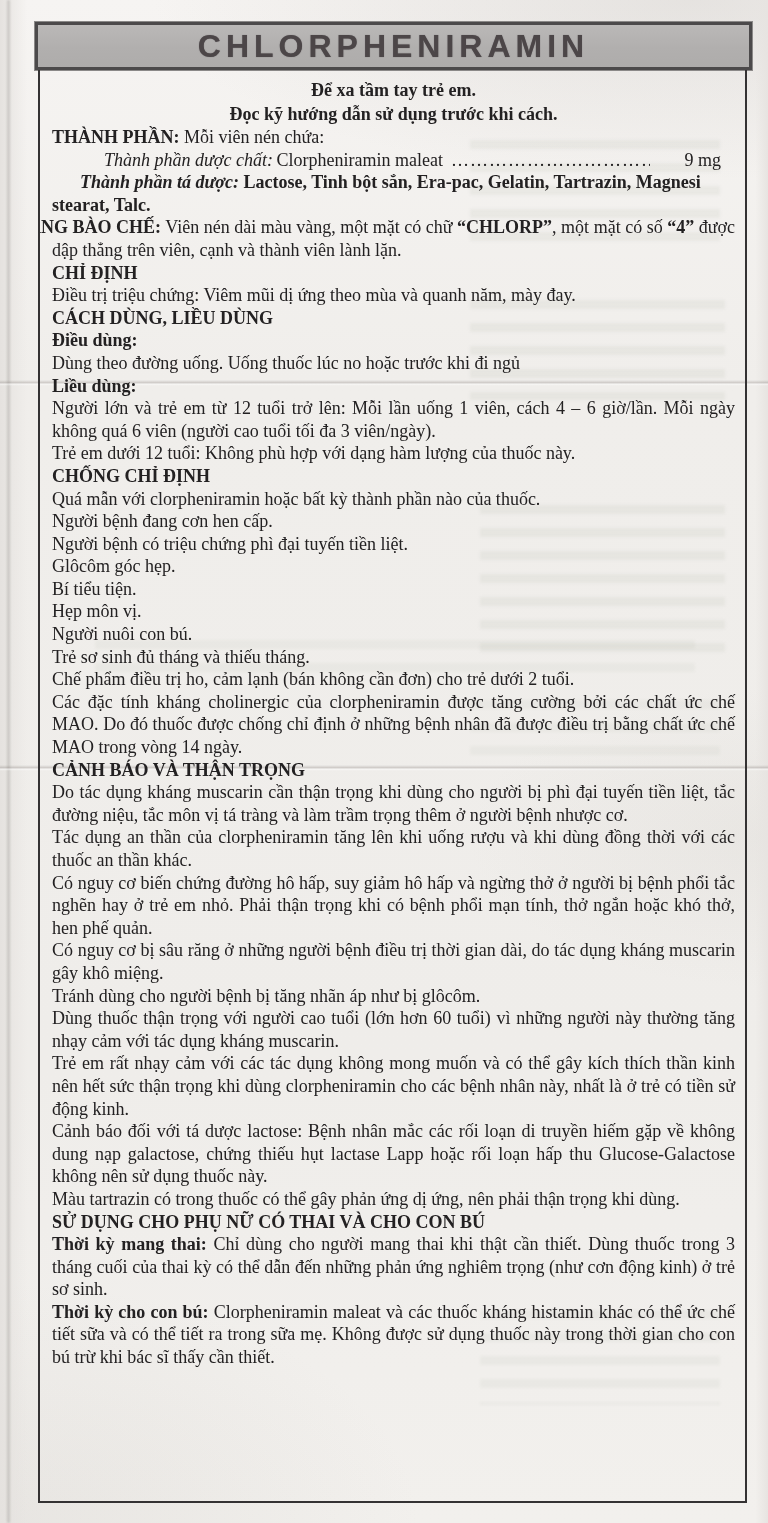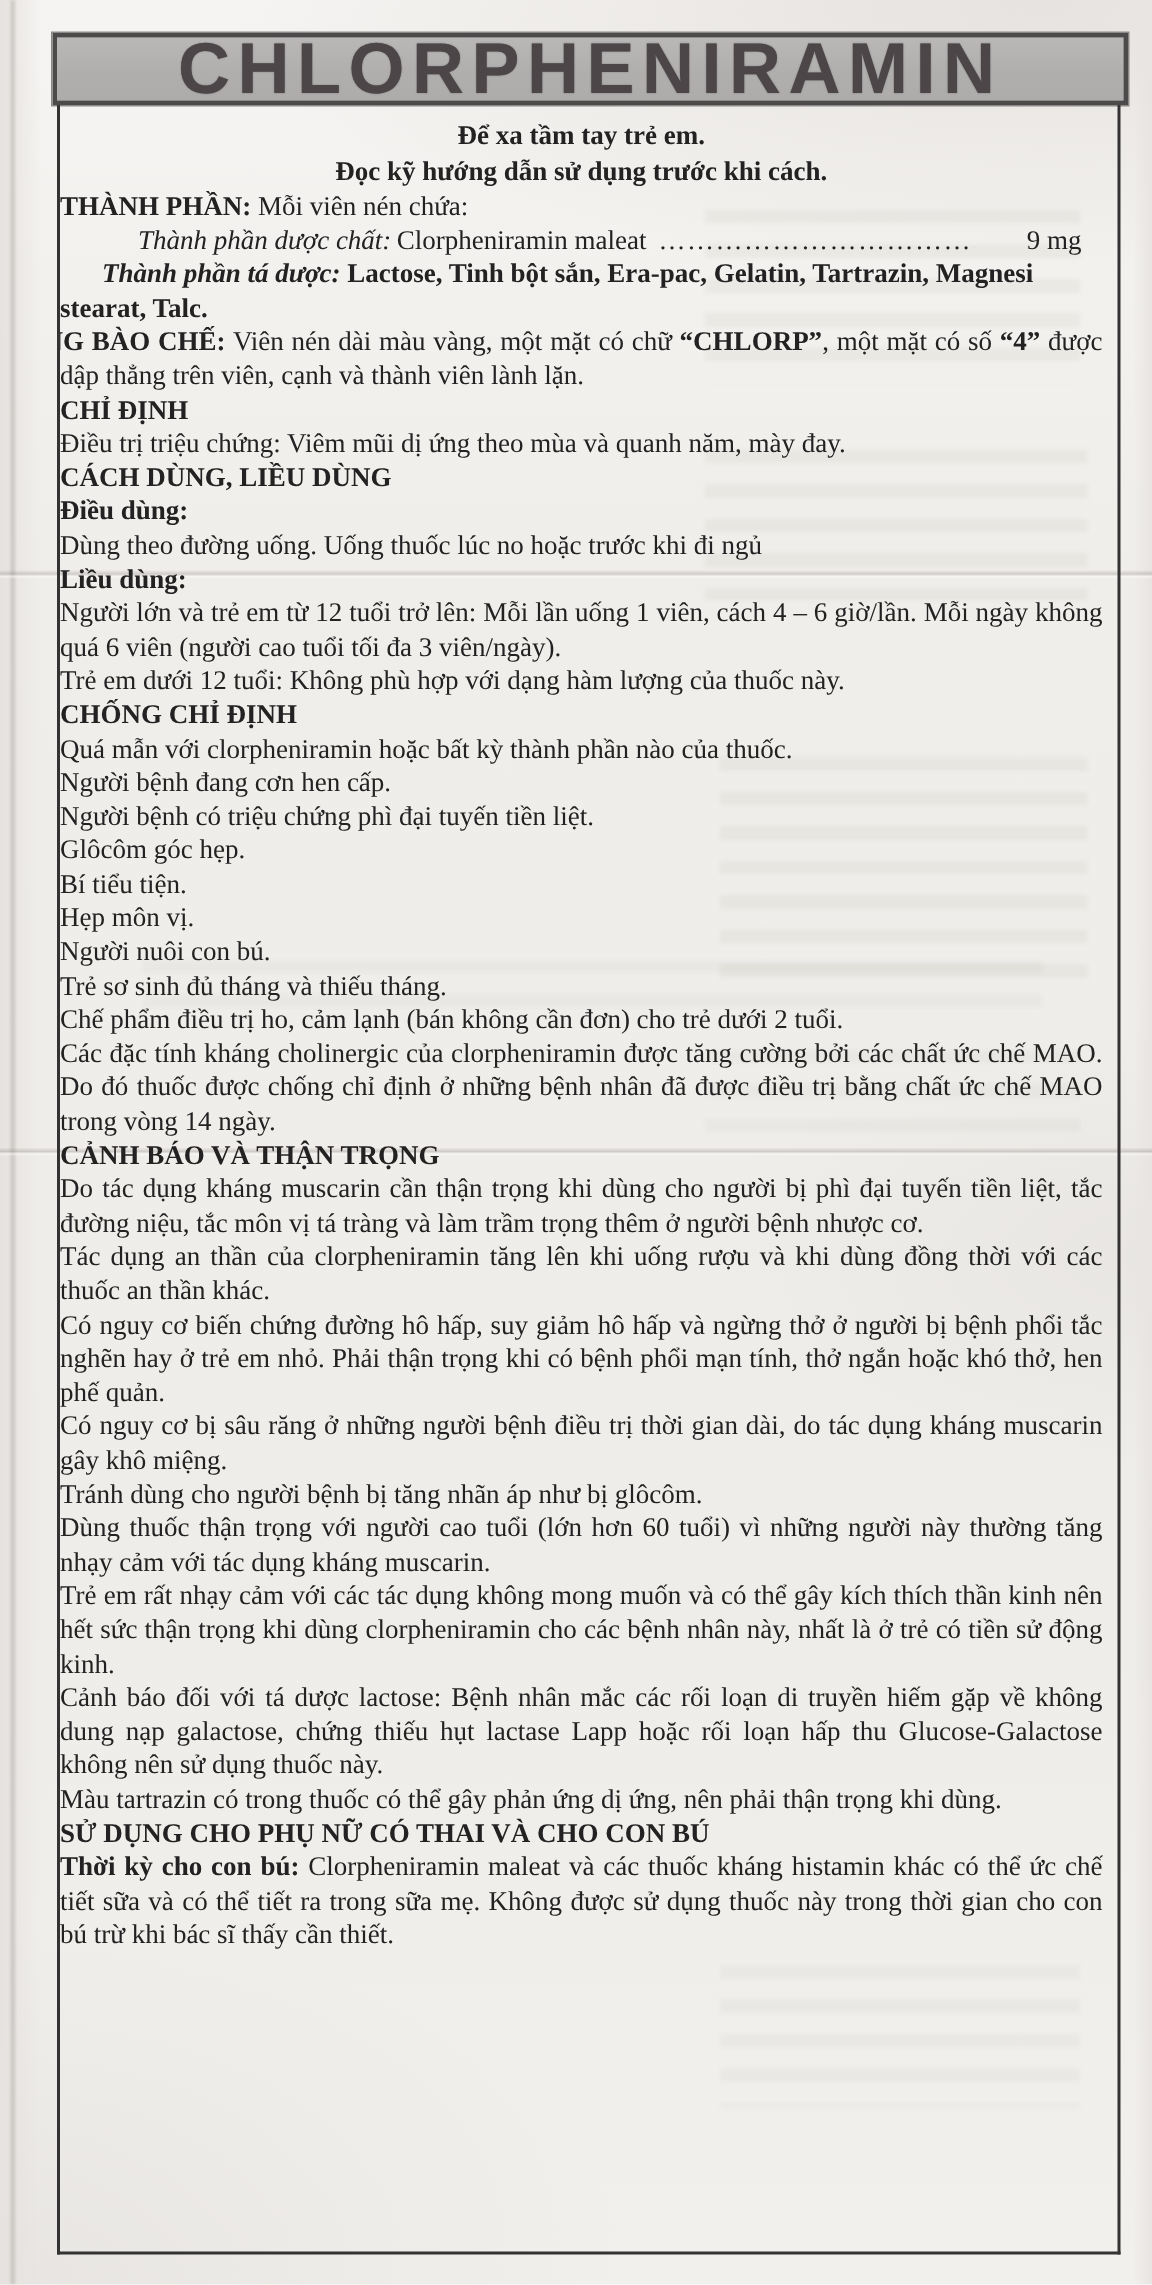--- a/index.html
+++ b/index.html
@@ -31,27 +31,27 @@
     background:repeating-linear-gradient(180deg,
       rgba(125,138,112,0.16) 0px, rgba(125,138,112,0.16) 9px,
       rgba(0,0,0,0) 9px, rgba(0,0,0,0) 23px);}
 
   
   .title-bar{position:absolute;left:35px;top:22px;width:711px;height:42px;
     background:linear-gradient(180deg,#bab8b7 0%,#b1afae 55%,#aeacab 100%);
     border:3px solid #4c4a4b;outline:1px solid #8b8988;
     display:flex;align-items:center;justify-content:center;
     font-family:"Liberation Sans","DejaVu Sans",sans-serif;
-    font-weight:bold;font-size:48px;letter-spacing:5px;color:#4c4648;
+    font-weight:bold;font-size:32px;letter-spacing:5px;color:#4c4648;
     text-shadow:0 0 1px rgba(60,55,58,0.6);}
 
   
   .content-box{position:absolute;left:38px;top:70px;width:709px;height:1433px;
     border:2px solid #343233;border-top:none;box-sizing:border-box;
-    padding:8px 10px 0 0;overflow:hidden;
+    padding:8px 10px 0 12px;overflow:hidden;
     font-size:18px;line-height:22.6px;}
   .content-box p{margin:0;}
 
   .center-bold{text-align:center;font-weight:bold;line-height:24px;}
   .sh{font-weight:bold;}
   .it{font-style:italic;}
   .heading{font-weight:bold;margin-left:5px;}
   .heading-line{margin-left:5px;}
   .body-par{margin-left:24px;margin-right:4px;text-align:justify;}
   .body-line{margin-left:24px;margin-right:4px;}
@@ -126,15 +126,16 @@
   <p class="body-par">Tác dụng an thần của clorpheniramin tăng lên khi uống rượu và khi dùng đồng thời với các thuốc an thần khác.</p>
   <p class="body-par">Có nguy cơ biến chứng đường hô hấp, suy giảm hô hấp và ngừng thở ở người bị bệnh phổi tắc nghẽn hay ở trẻ em nhỏ. Phải thận trọng khi có bệnh phổi mạn tính, thở ngắn hoặc khó thở, hen phế quản.</p>
   <p class="body-par">Có nguy cơ bị sâu răng ở những người bệnh điều trị thời gian dài, do tác dụng kháng muscarin gây khô miệng.</p>
   <p class="body-line">Tránh dùng cho người bệnh bị tăng nhãn áp như bị glôcôm.</p>
   <p class="body-par">Dùng thuốc thận trọng với người cao tuổi (lớn hơn 60 tuổi) vì những người này thường tăng nhạy cảm với tác dụng kháng muscarin.</p>
   <p class="body-par">Trẻ em rất nhạy cảm với các tác dụng không mong muốn và có thể gây kích thích thần kinh nên hết sức thận trọng khi dùng clorpheniramin cho các bệnh nhân này, nhất là ở trẻ có tiền sử động kinh.</p>
   <p class="body-par">Cảnh báo đối với tá dược lactose: Bệnh nhân mắc các rối loạn di truyền hiếm gặp về không dung nạp galactose, chứng thiếu hụt lactase Lapp hoặc rối loạn hấp thu Glucose-Galactose không nên sử dụng thuốc này.</p>
   <p class="body-par">Màu tartrazin có trong thuốc có thể gây phản ứng dị ứng, nên phải thận trọng khi dùng.</p>
 
   <p class="heading">SỬ DỤNG CHO PHỤ NỮ CÓ THAI VÀ CHO CON BÚ</p>
+  <p class="body-par"><span class="sh">Thời kỳ mang thai:</span><span> Chỉ dùng cho người mang thai khi thật cần thiết. Dùng thuốc trong 3 tháng cuối của thai kỳ có thể dẫn đến những phản ứng nghiêm trọng (như cơn động kinh) ở trẻ sơ sinh.</span></p>
   <p class="body-par"><span class="sh">Thời kỳ cho con bú:</span><span> Clorpheniramin maleat và các thuốc kháng histamin khác có thể ức chế tiết sữa và có thể tiết ra trong sữa mẹ. Không được sử dụng thuốc này trong thời gian cho con bú trừ khi bác sĩ thấy cần thiết.</span></p>
 
 </div>
 
 </body></html>

